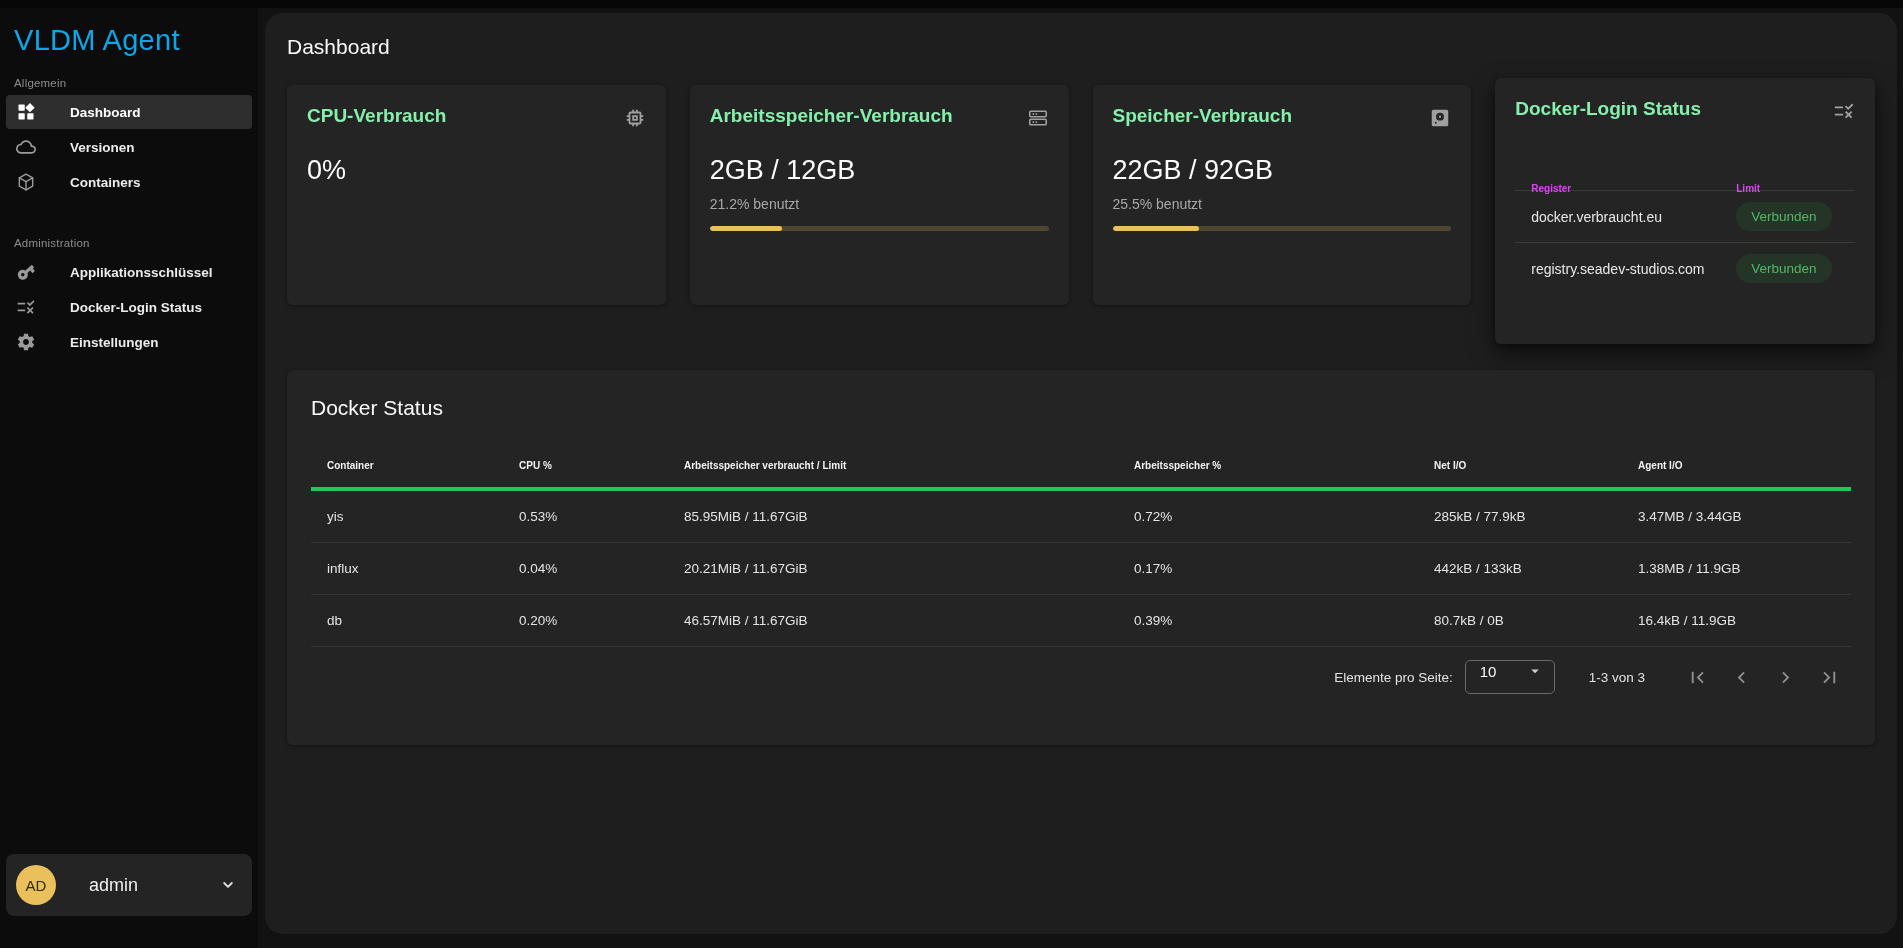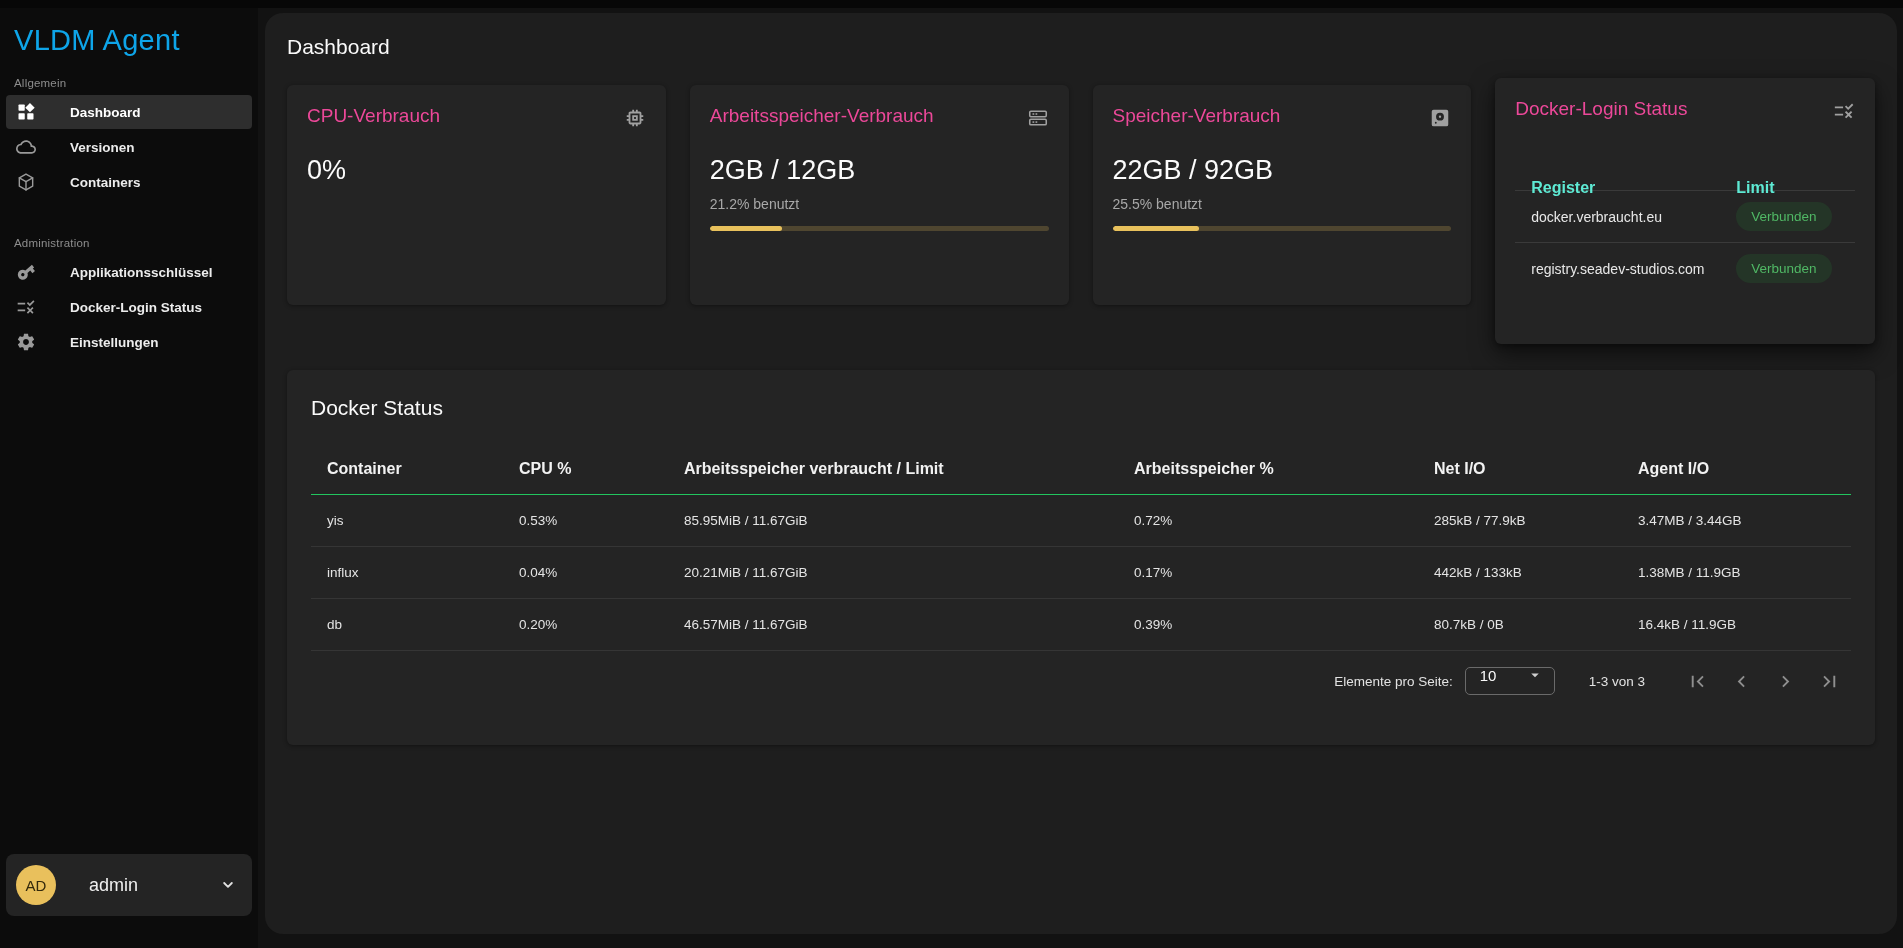--- a/index.html
+++ b/index.html
@@ -33,50 +33,50 @@
   .panel { position:absolute; left:265px; top:13px; width:1632px; height:921px;
            background:#1e1e1e; border-radius:18px; }
   .page-title { position:absolute; left:22px; top:22px; font-size:21px; font-weight:400; color:#fafafa; }
 
   .cards-row { position:absolute; left:22px; top:65px; width:1588px; display:flex; gap:24px; align-items:flex-start; }
   .card { background:#242424; border-radius:6px; box-shadow:0 1px 4px rgba(0,0,0,.4); padding:20px; }
   .metric-card { width:379px; height:220px; margin-top:7px; }
   .login-card { width:380px; height:266px; margin-top:0;
                 box-shadow:0 10px 24px rgba(0,0,0,.55), 0 2px 6px rgba(0,0,0,.4); }
   .card-head { display:flex; align-items:flex-start; justify-content:space-between; }
-  .card-title { font-size:19px; font-weight:400; color:#ec4899; }
+  .card-title { font-size:19px; font-weight:700; color:#86efac; }
   .card-icon { color:#a0a0a0; width:22px; height:22px; margin-top:2px; }
   .card-icon svg { width:22px; height:22px; }
   .card-value { margin-top:26px; font-size:27px; font-weight:400; color:#fcfcfc; }
   .card-sub { margin-top:10px; font-size:14px; color:#a8a8a8; }
   .progress-track { margin-top:14px; height:5px; border-radius:4px; background:rgba(232,193,92,.22); overflow:hidden; }
   .progress-fill { height:100%; border-radius:4px; background:#e8c15c; }
 
   
   .dl-table { margin-top:24px; }
   .dl-row { display:flex; align-items:center; height:52px; border-top:1px solid #3a3a3a; }
   .dl-row.header { height:44px; border-top:none; }
   .dl-col1 { width:221px; padding-left:16px; font-size:14px; color:#e8e8e8; }
   .dl-col2 { flex:1; font-size:14px; color:#e8e8e8; }
-  .dl-row.header .dl-col1, .dl-row.header .dl-col2 { font-size:16px; font-weight:700; color:#5eead4;margin-top:40px; }
+  .dl-row.header .dl-col1, .dl-row.header .dl-col2 { font-size:10px; font-weight:700; color:#d946ef;margin-top:40px; }
   .pill { display:inline-block; background:#243527; color:#50b865; border-radius:15px;
           padding:7px 15px; font-size:13.5px; }
 
   
   .status-card { position:absolute; left:22px; top:357px; width:1588px; height:375px; background:#242424;
                  border-radius:6px; box-shadow:0 1px 4px rgba(0,0,0,.4); padding:26px 24px 0; }
   .status-title { font-size:21px; font-weight:400; color:#fafafa; }
   table.status { width:100%; border-collapse:collapse; margin-top:22px; }
-  table.status th { text-align:left; font-size:16px; font-weight:700; color:#f2f2f2;
-                    padding:18px 16px 16px; border-bottom:1px solid #22c55e; white-space:nowrap; }
+  table.status th { text-align:left; font-size:10px; font-weight:700; color:#f2f2f2;
+                    padding:18px 16px 16px; border-bottom:4px solid #22c55e; white-space:nowrap; }
   table.status td { font-size:13.5px; color:#e4e4e4; padding:18px 16px; border-bottom:1px solid #353535;
                     white-space:nowrap; }
   .pagination { display:flex; align-items:center; justify-content:flex-end; height:60px;
                 font-size:13.5px; color:#e2e2e2; }
-  .select-box { width:90px; height:28px; border:1px solid #6a6a6a; border-radius:5px; margin:0 28px 0 12px;
+  .select-box { width:90px; height:34px; border:1px solid #6a6a6a; border-radius:5px; margin:0 28px 0 12px;
                 display:flex; align-items:center; padding:0 10px 12px 14px; font-size:15px; color:#fafafa; cursor:pointer; }
   .select-caret { margin-left:auto; color:#cfcfcf; width:18px; height:18px; }
   .select-caret svg { width:18px; height:18px; }
   .page-range { margin:0 30px 0 6px; }
   .page-nav { width:44px; height:40px; display:flex; align-items:center; justify-content:center;
               color:#8f8f8f; cursor:pointer; }
   .page-nav svg { width:23px; height:23px; }
 </style>
 </head>
 <body>

